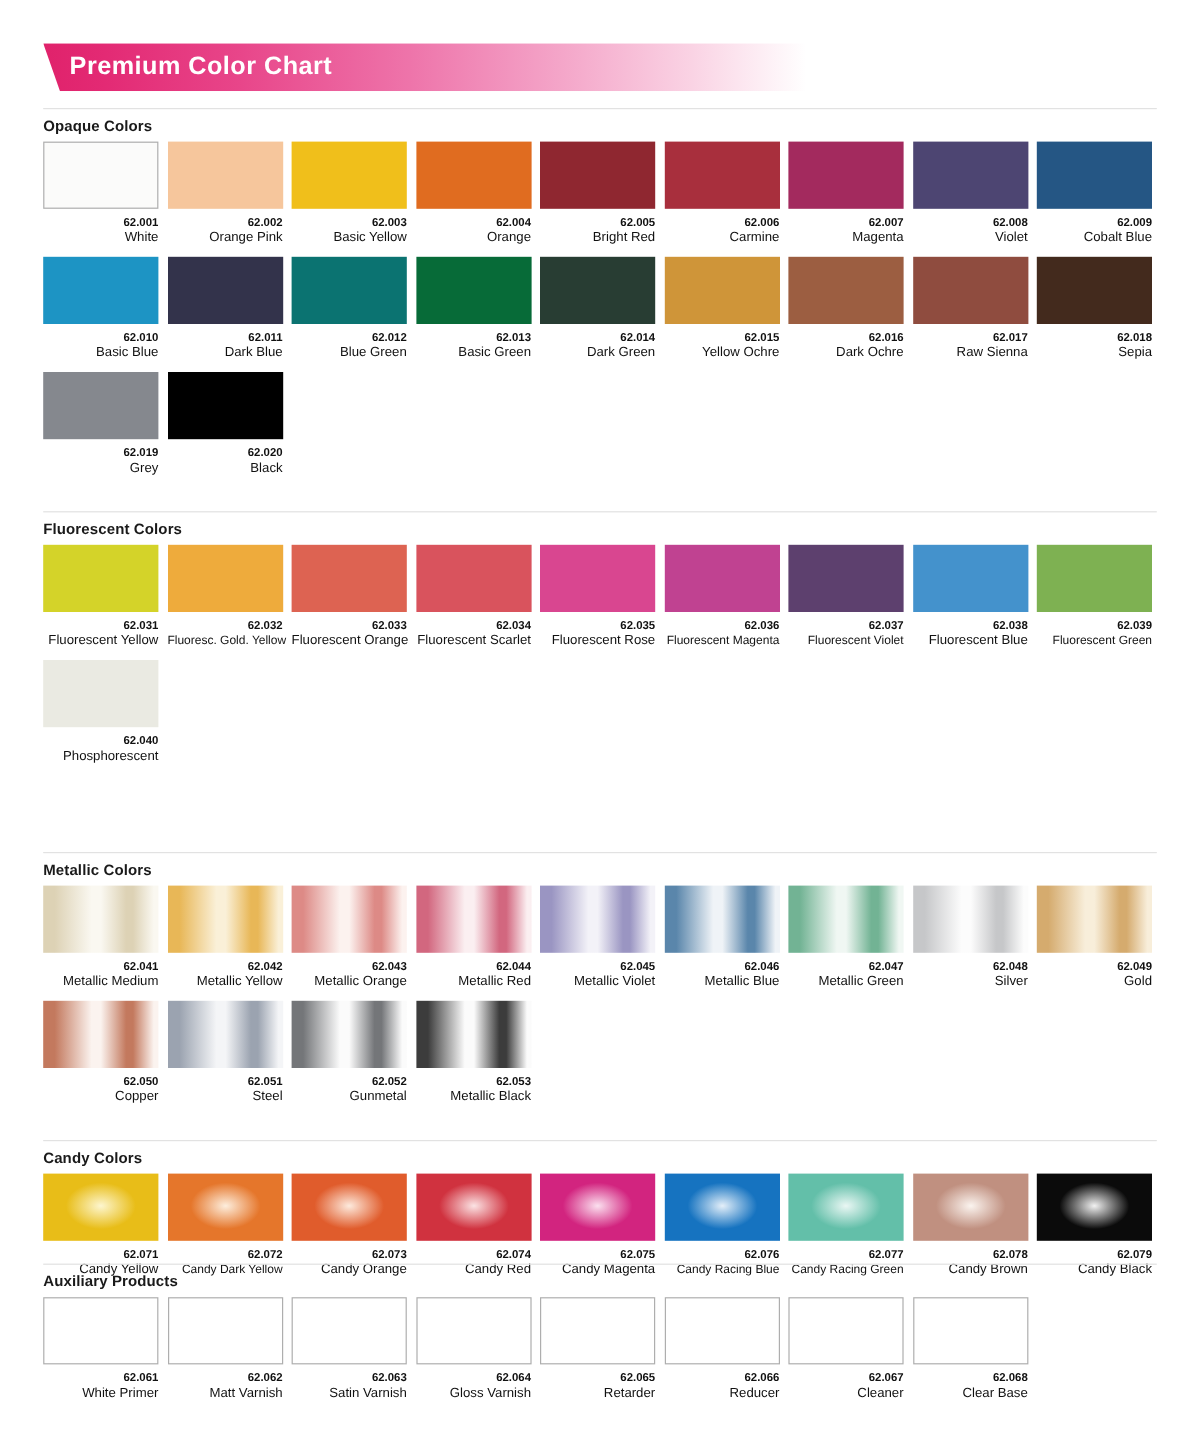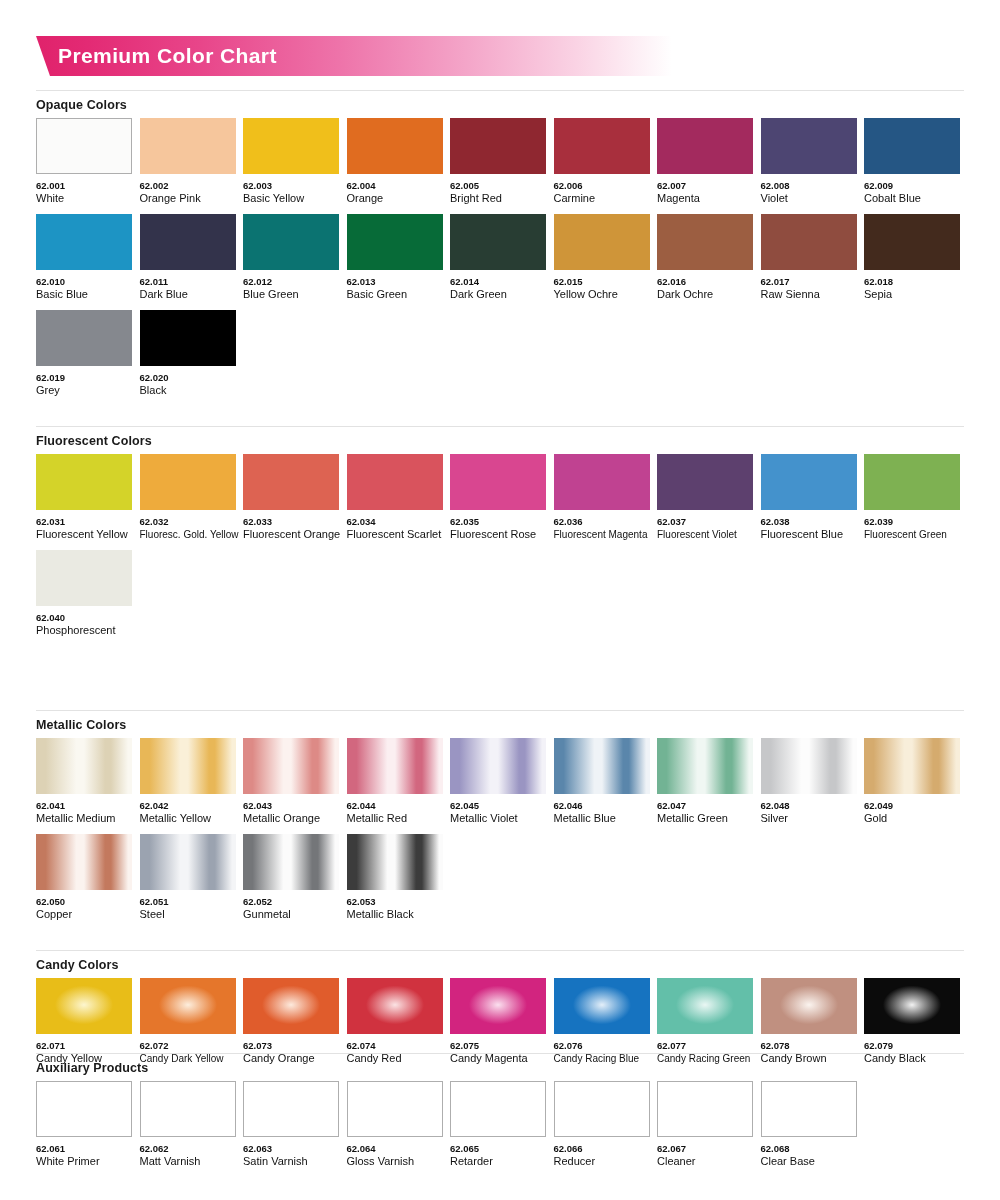--- a/index.html
+++ b/index.html
@@ -74,20 +74,21 @@
     letter-spacing: 0.1px;
     margin: 0 0 6px 0;
     line-height: 14px;
   }
 
   
   .swatch-row {
     display: flex;
     gap: 7.5px;
     margin-bottom: 9px;
+    text-align: right;
   }
   .swatch-cell {
     width: 96px;
     flex: 0 0 96px;
   }
   .swatch {
     width: 96px;
     height: 56px;
     display: block;
   }

